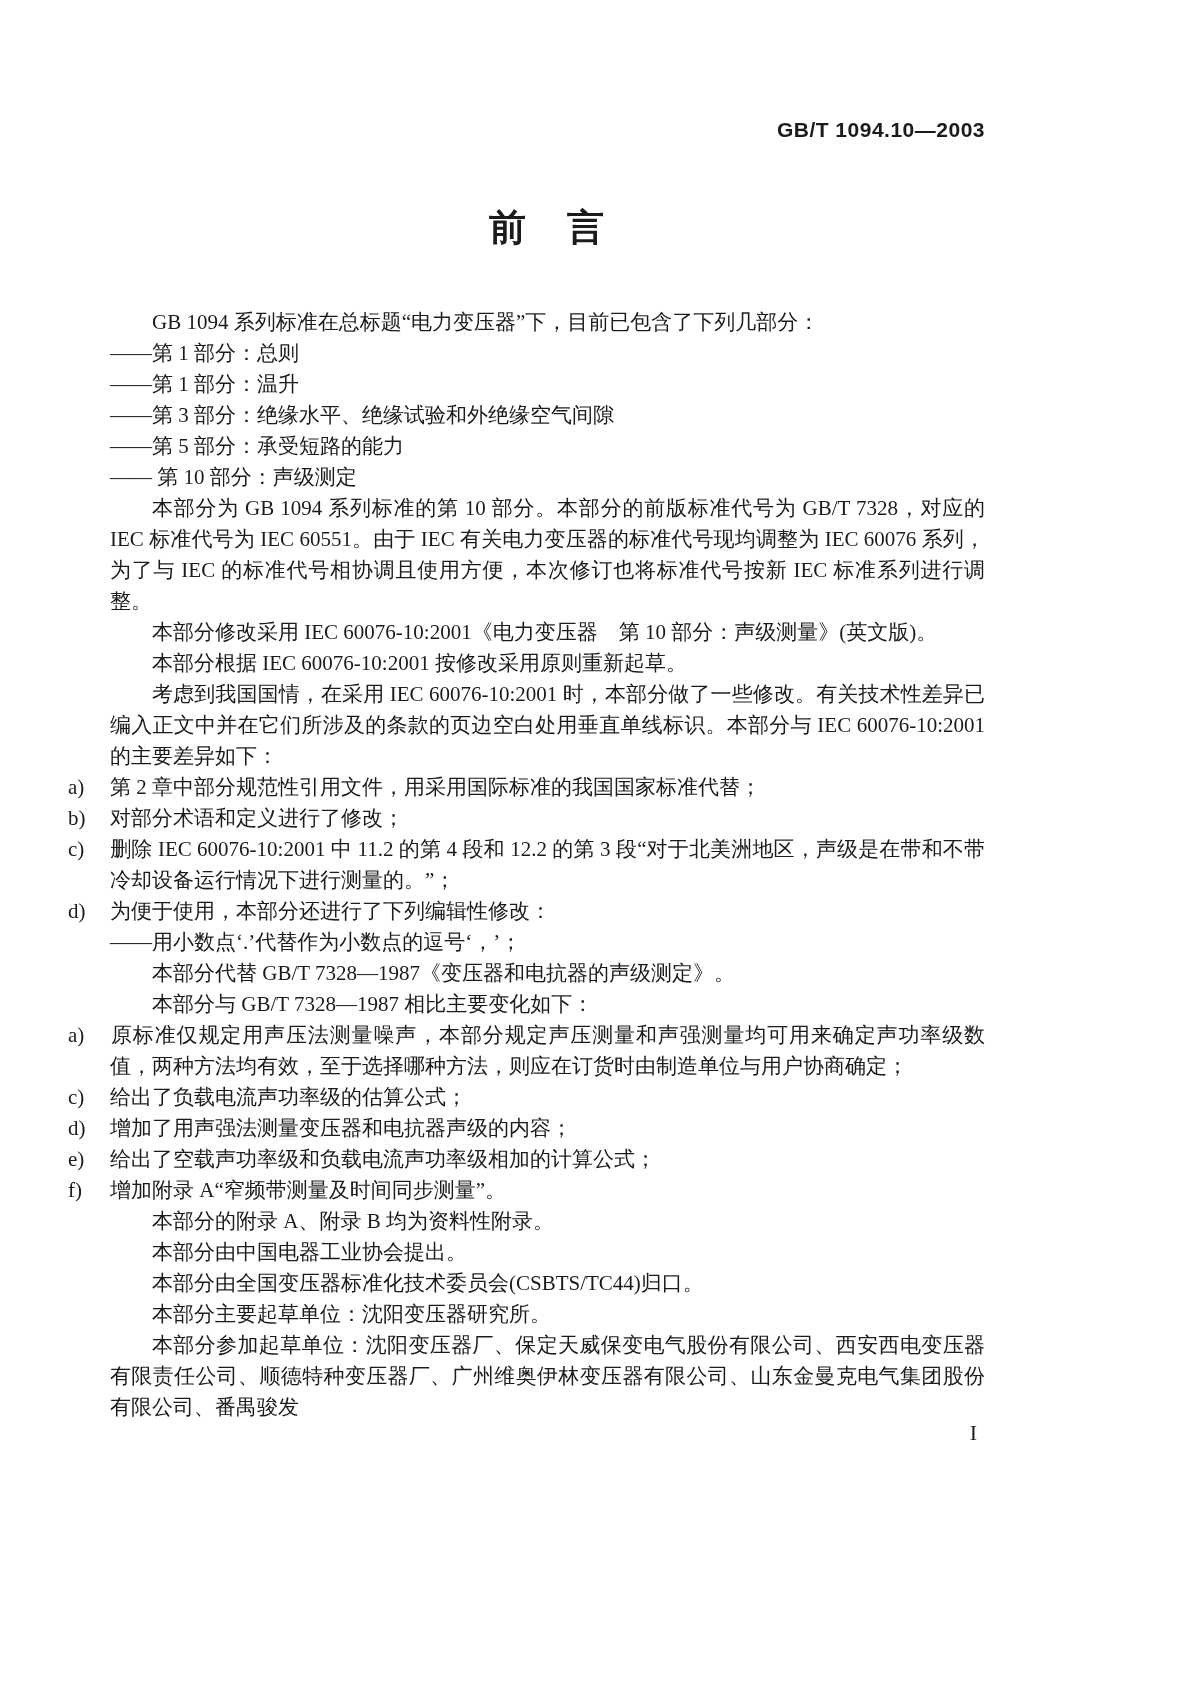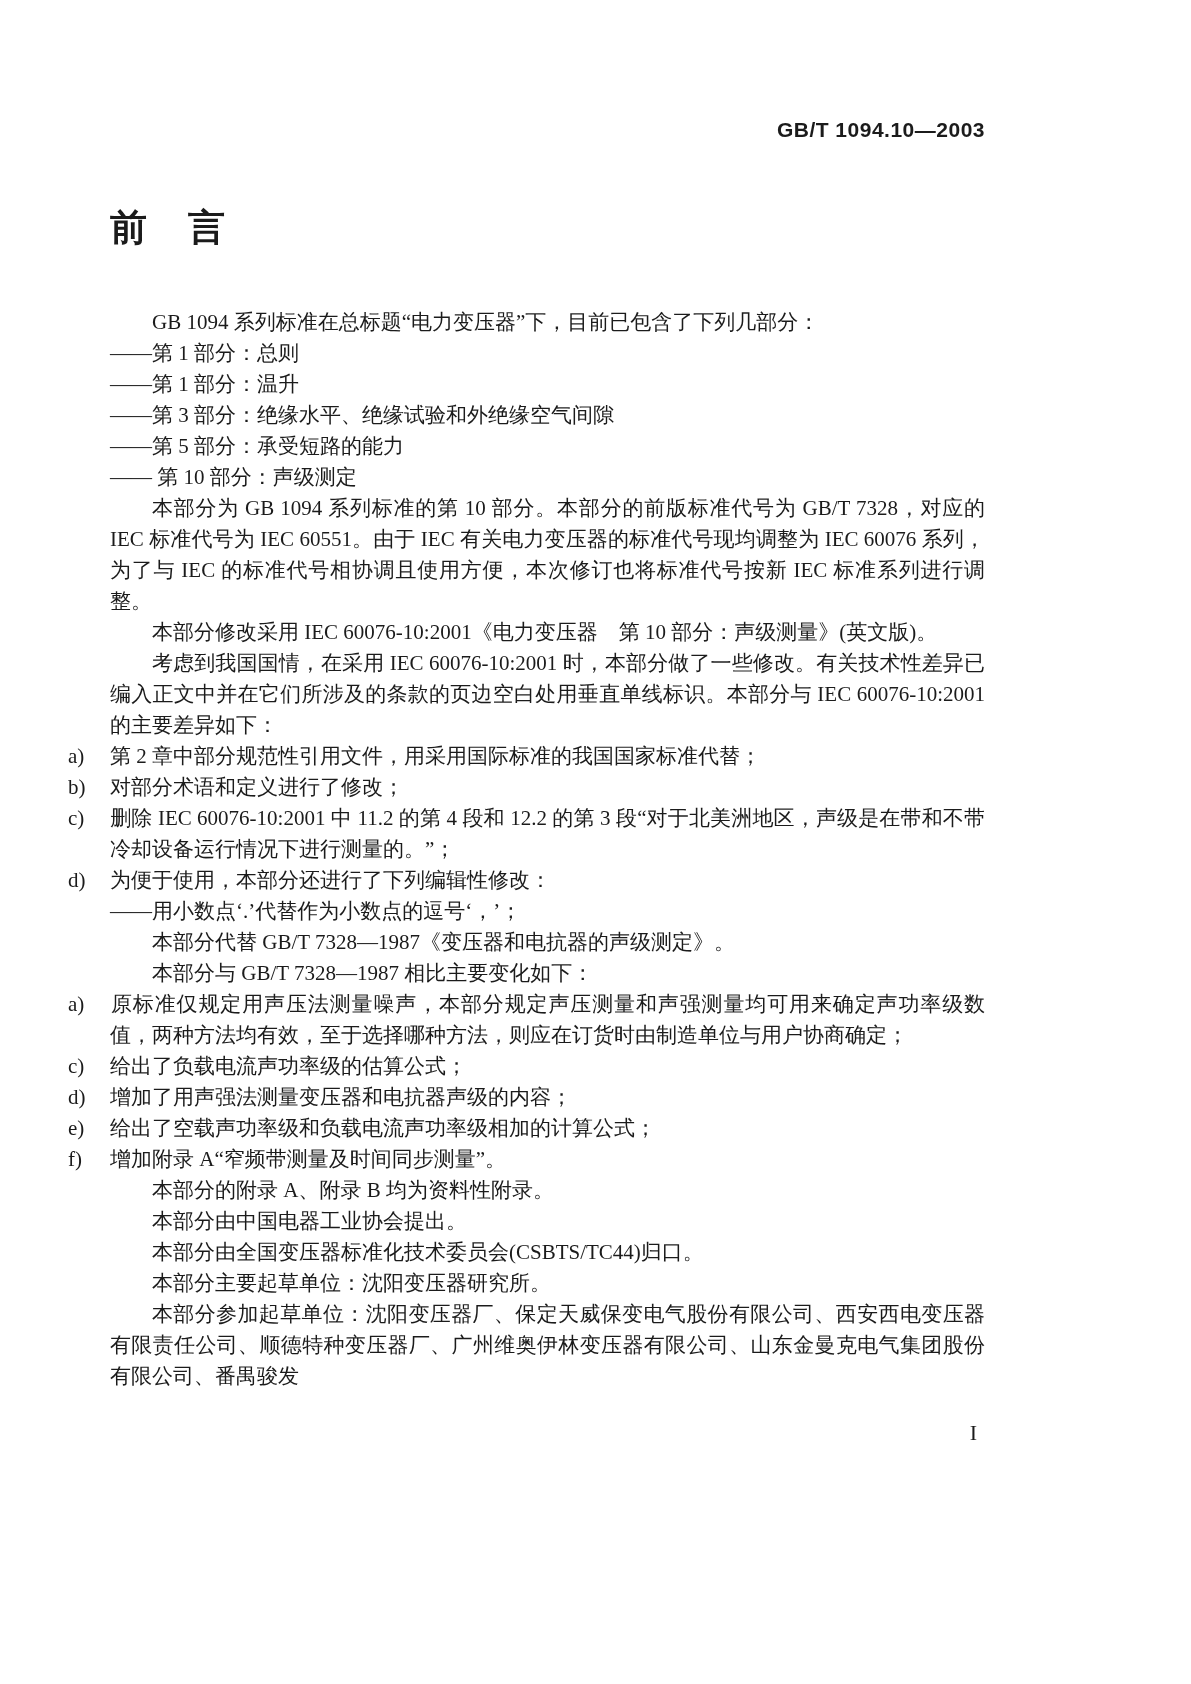--- a/index.html
+++ b/index.html
@@ -22,20 +22,21 @@
   .doc-header {
     text-align: right;
     font-family: "Liberation Sans", "DejaVu Sans", sans-serif;
     font-weight: bold;
     font-size: 21px;
     line-height: 24px;
     letter-spacing: 0.5px;
   }
   .doc-title {
     margin: 62px 0 0 0;
+    text-align: center;
     font-family: "Liberation Sans", "DejaVu Sans", sans-serif;
     font-weight: bold;
     font-size: 37px;
     line-height: 48px;
     letter-spacing: 2px;
   }
   .doc-body {
     margin-top: 55px;
     font-size: 21px;
     line-height: 31px;
@@ -77,20 +78,21 @@
 
   <div class="doc-body" id="doc-body">
       <p class="p-indent">GB 1094 系列标准在总标题“电力变压器”下，目前已包含了下列几部分：</p>
       <p class="p-dash">——第 1 部分：总则</p>
       <p class="p-dash">——第 1 部分：温升</p>
       <p class="p-dash">——第 3 部分：绝缘水平、绝缘试验和外绝缘空气间隙</p>
       <p class="p-dash">——第 5 部分：承受短路的能力</p>
       <p class="p-dash">—— 第 10 部分：声级测定</p>
       <p class="p-indent">本部分为 GB 1094 系列标准的第 10 部分。本部分的前版标准代号为 GB/T 7328，对应的 IEC 标准代号为 IEC 60551。由于 IEC 有关电力变压器的标准代号现均调整为 IEC 60076 系列，为了与 IEC 的标准代号相协调且使用方便，本次修订也将标准代号按新 IEC 标准系列进行调整。</p>
       <p class="p-indent">本部分修改采用 IEC 60076-10:2001《电力变压器　第 10 部分：声级测量》(英文版)。</p>
+      <p class="p-indent">本部分根据 IEC 60076-10:2001 按修改采用原则重新起草。</p>
       <p class="p-indent">考虑到我国国情，在采用 IEC 60076-10:2001 时，本部分做了一些修改。有关技术性差异已编入正文中并在它们所涉及的条款的页边空白处用垂直单线标识。本部分与 IEC 60076-10:2001 的主要差异如下：</p>
       <p class="p-letter"><span class="marker">a)</span><span>第 2 章中部分规范性引用文件，用采用国际标准的我国国家标准代替；</span></p>
       <p class="p-letter"><span class="marker">b)</span><span>对部分术语和定义进行了修改；</span></p>
       <p class="p-letter"><span class="marker">c)</span><span>删除 IEC 60076-10:2001 中 11.2 的第 4 段和 12.2 的第 3 段“对于北美洲地区，声级是在带和不带冷却设备运行情况下进行测量的。”；</span></p>
       <p class="p-letter"><span class="marker">d)</span><span>为便于使用，本部分还进行了下列编辑性修改：</span></p>
       <p class="p-subdash">——用小数点‘.’代替作为小数点的逗号‘，’；</p>
       <p class="p-indent">本部分代替 GB/T 7328—1987《变压器和电抗器的声级测定》。</p>
       <p class="p-indent">本部分与 GB/T 7328—1987 相比主要变化如下：</p>
       <p class="p-letter"><span class="marker">a)</span><span>原标准仅规定用声压法测量噪声，本部分规定声压测量和声强测量均可用来确定声功率级数值，两种方法均有效，至于选择哪种方法，则应在订货时由制造单位与用户协商确定；</span></p>
       <p class="p-letter"><span class="marker">c)</span><span>给出了负载电流声功率级的估算公式；</span></p>

